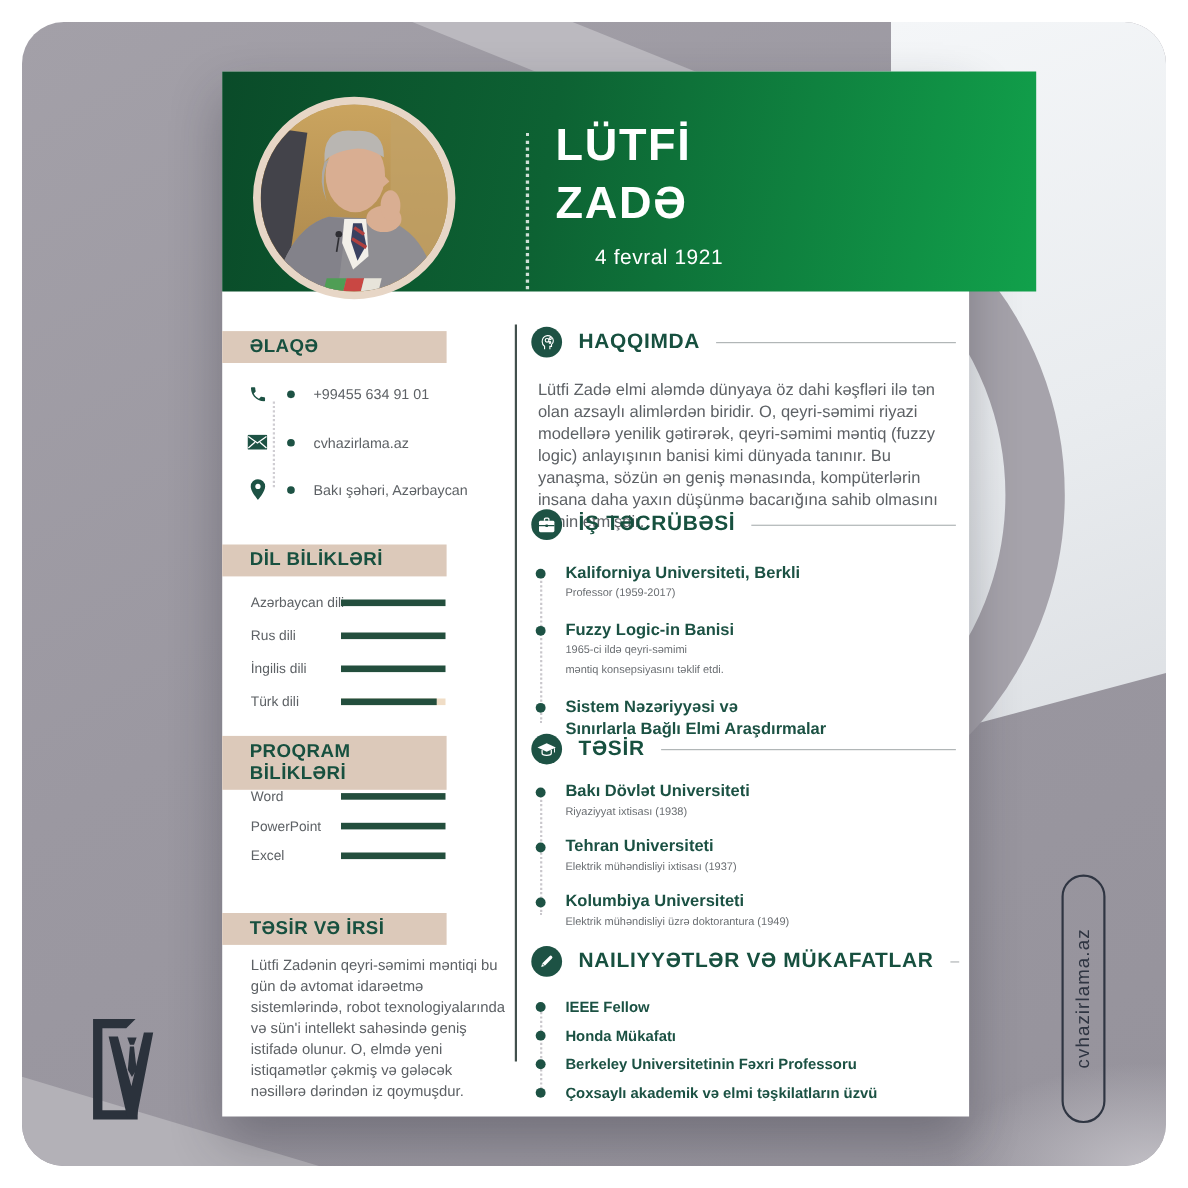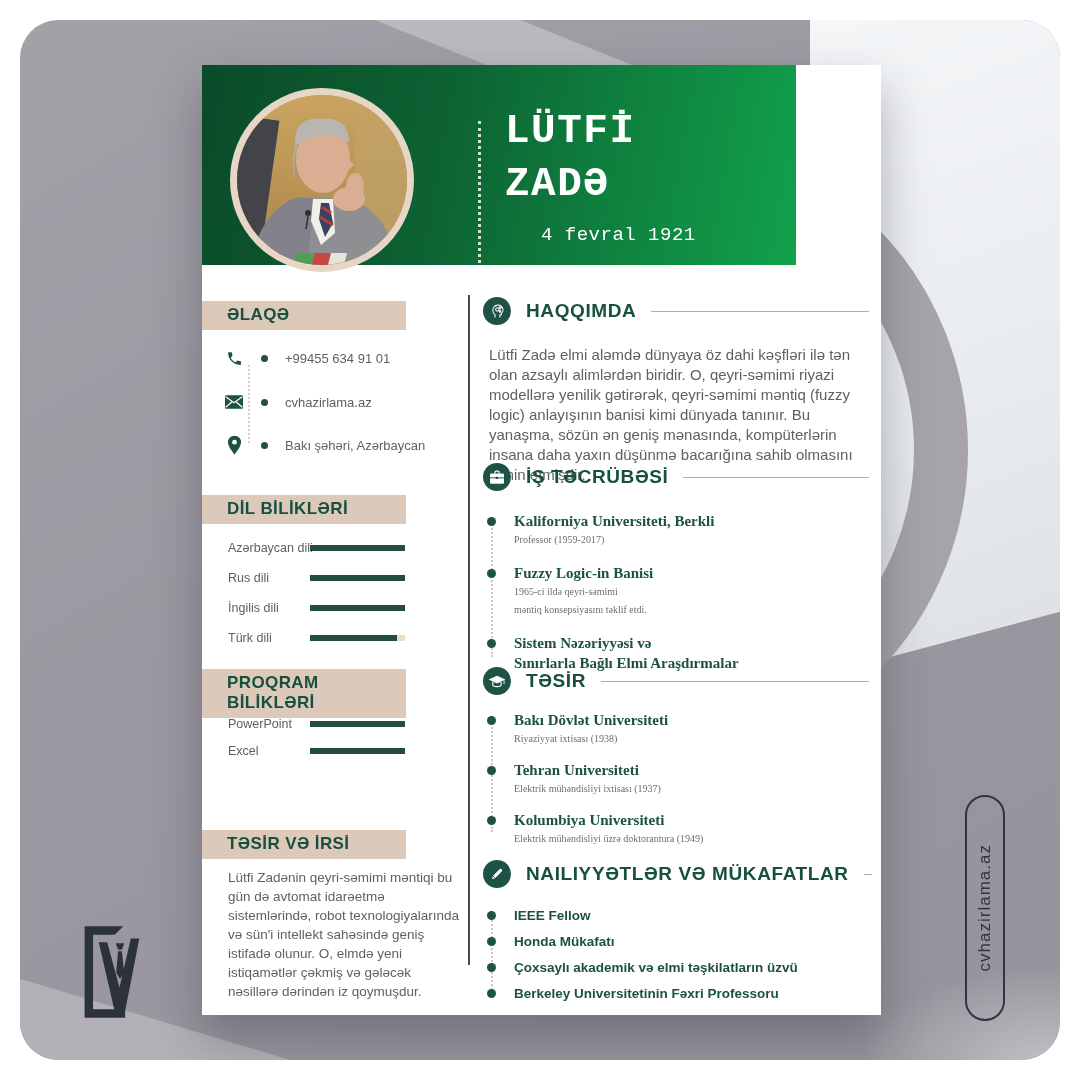--- a/index.html
+++ b/index.html
@@ -28,22 +28,22 @@
           display:flex; align-items:center; justify-content:center; }
   .pill span { writing-mode:vertical-rl; transform:rotate(180deg);
           font-size:17px; font-weight:500; letter-spacing:1px; color:#2f3542; }
   .logo { position:absolute; left:58px; top:902px; width:66px; height:100px; }
 
   
   .page { position:absolute; left:182px; top:45px; width:679px; height:950px;
           background:#ffffff; box-shadow:0 22px 45px rgba(35,35,48,.32); }
 
   
-  .hdr { position:absolute; left:0; top:0; width:594px; height:200px;
-         background:linear-gradient(100deg,#0a4b29 0%,#0d6233 40%,#11a14b 100%);font-family:Liberation Mono, monospace; }
+  .hdr { position:absolute; left:0; top:0; width:740px; height:200px;
+         background:linear-gradient(100deg,#0a4b29 0%,#0d6233 40%,#11a14b 100%); }
   .photo { position:absolute; left:28px; top:23px; width:184px; height:184px;
            border-radius:50%; border:7px solid #e7d6c6; overflow:hidden; background:#b99a5e; }
   .photo svg { display:block; }
   .hdr-dots { position:absolute; left:276px; top:56px; height:142px; width:0;
               border-left:3px dotted rgba(255,255,255,.8); }
   .name-block { position:absolute; left:303px; top:40px; color:#ffffff; }
   .name-block .nm { font-size:41px; font-weight:700; letter-spacing:1.5px; line-height:53px; }
   .name-block .dt { font-size:19px; font-weight:500; margin-top:13px; letter-spacing:.5px;margin-left:36px; }
 
   
@@ -80,21 +80,21 @@
          display:flex; align-items:center; justify-content:center; flex:none; }
   .sec-title { font-size:19px; font-weight:700; color:#17503f; letter-spacing:.6px; white-space:nowrap; }
   .rule { flex:1; height:1px; background:#a9aeb0; min-width:8px; }
 
   .about-text { margin:20px 0 0 6px; width:376px; font-size:15px; line-height:20px; color:#5d6165; }
 
   .tl-items { position:relative; margin-left:4px; }
   .m-exp { margin-top:20px; } .m-edu { margin-top:15px; } .m-aw { margin-top:14px; }
   .tl-items::before { content:""; position:absolute; left:3.5px; top:10px; bottom:16px;
                       border-left:2px dotted #c9c7cc; }
-  .tl-item { position:relative; display:flex; gap:18px; margin-bottom:14px;font-family:Liberation Serif, serif; }
+  .tl-item { position:relative; display:flex; gap:18px; margin-bottom:14px; }
   .m-edu .tl-item { margin-bottom:12px; }
   .bullet { width:9px; height:9px; border-radius:50%; background:#1d5244; margin-top:6px; flex:none; }
   .item-title { font-size:15px; font-weight:700; color:#1b5143; line-height:20px; white-space:pre-line; }
   .item-sub { font-size:10px; color:#6a6e72; line-height:18px; white-space:pre-line; }
   .item-sub:empty { display:none; }
 
   .aw-item { position:relative; display:flex; align-items:center; gap:18px; height:26px; }
   .aw-item .bullet { margin-top:0; }
   .aw-label { font-size:13.5px; font-weight:700; color:#1b5143; }
 </style>
@@ -226,20 +226,26 @@
   <div class="skill-row">
     <span class="skill-label">Türk dili</span>
     <span class="bar-track">
       <span class="bar-fill" style="display: block; width: 92%;"></span>
     </span>
   </div>
 </div>
 
       <div class="side-bar-title t-prog">PROQRAM BİLİKLƏRİ</div>
       <div class="skill-rows r-prog">
+  <div class="skill-row">
+    <span class="skill-label">Word</span>
+    <span class="bar-track">
+      <span class="bar-fill" style="display: block; width: 100%;"></span>
+    </span>
+  </div>
 
   <div class="skill-row">
     <span class="skill-label">PowerPoint</span>
     <span class="bar-track">
       <span class="bar-fill" style="display: block; width: 100%;"></span>
     </span>
   </div>
 
   <div class="skill-row">
     <span class="skill-label">Excel</span>
@@ -368,25 +374,25 @@
     <span class="aw-label">IEEE Fellow</span>
   </div>
 
   <div class="aw-item">
     <span class="bullet"></span>
     <span class="aw-label">Honda Mükafatı</span>
   </div>
 
   <div class="aw-item">
     <span class="bullet"></span>
+    <span class="aw-label">Berkeley Universitetinin Fəxri Professoru</span>
+  </div>
+
+  <div class="aw-item">
+    <span class="bullet"></span>
     <span class="aw-label">Çoxsaylı akademik və elmi təşkilatların üzvü</span>
   </div>
-
-  <div class="aw-item">
-    <span class="bullet"></span>
-    <span class="aw-label">Berkeley Universitetinin Fəxri Professoru</span>
-  </div>
 </div>
       </div>
 
     </div>
   </div>
 </div>
 
 </body></html>

